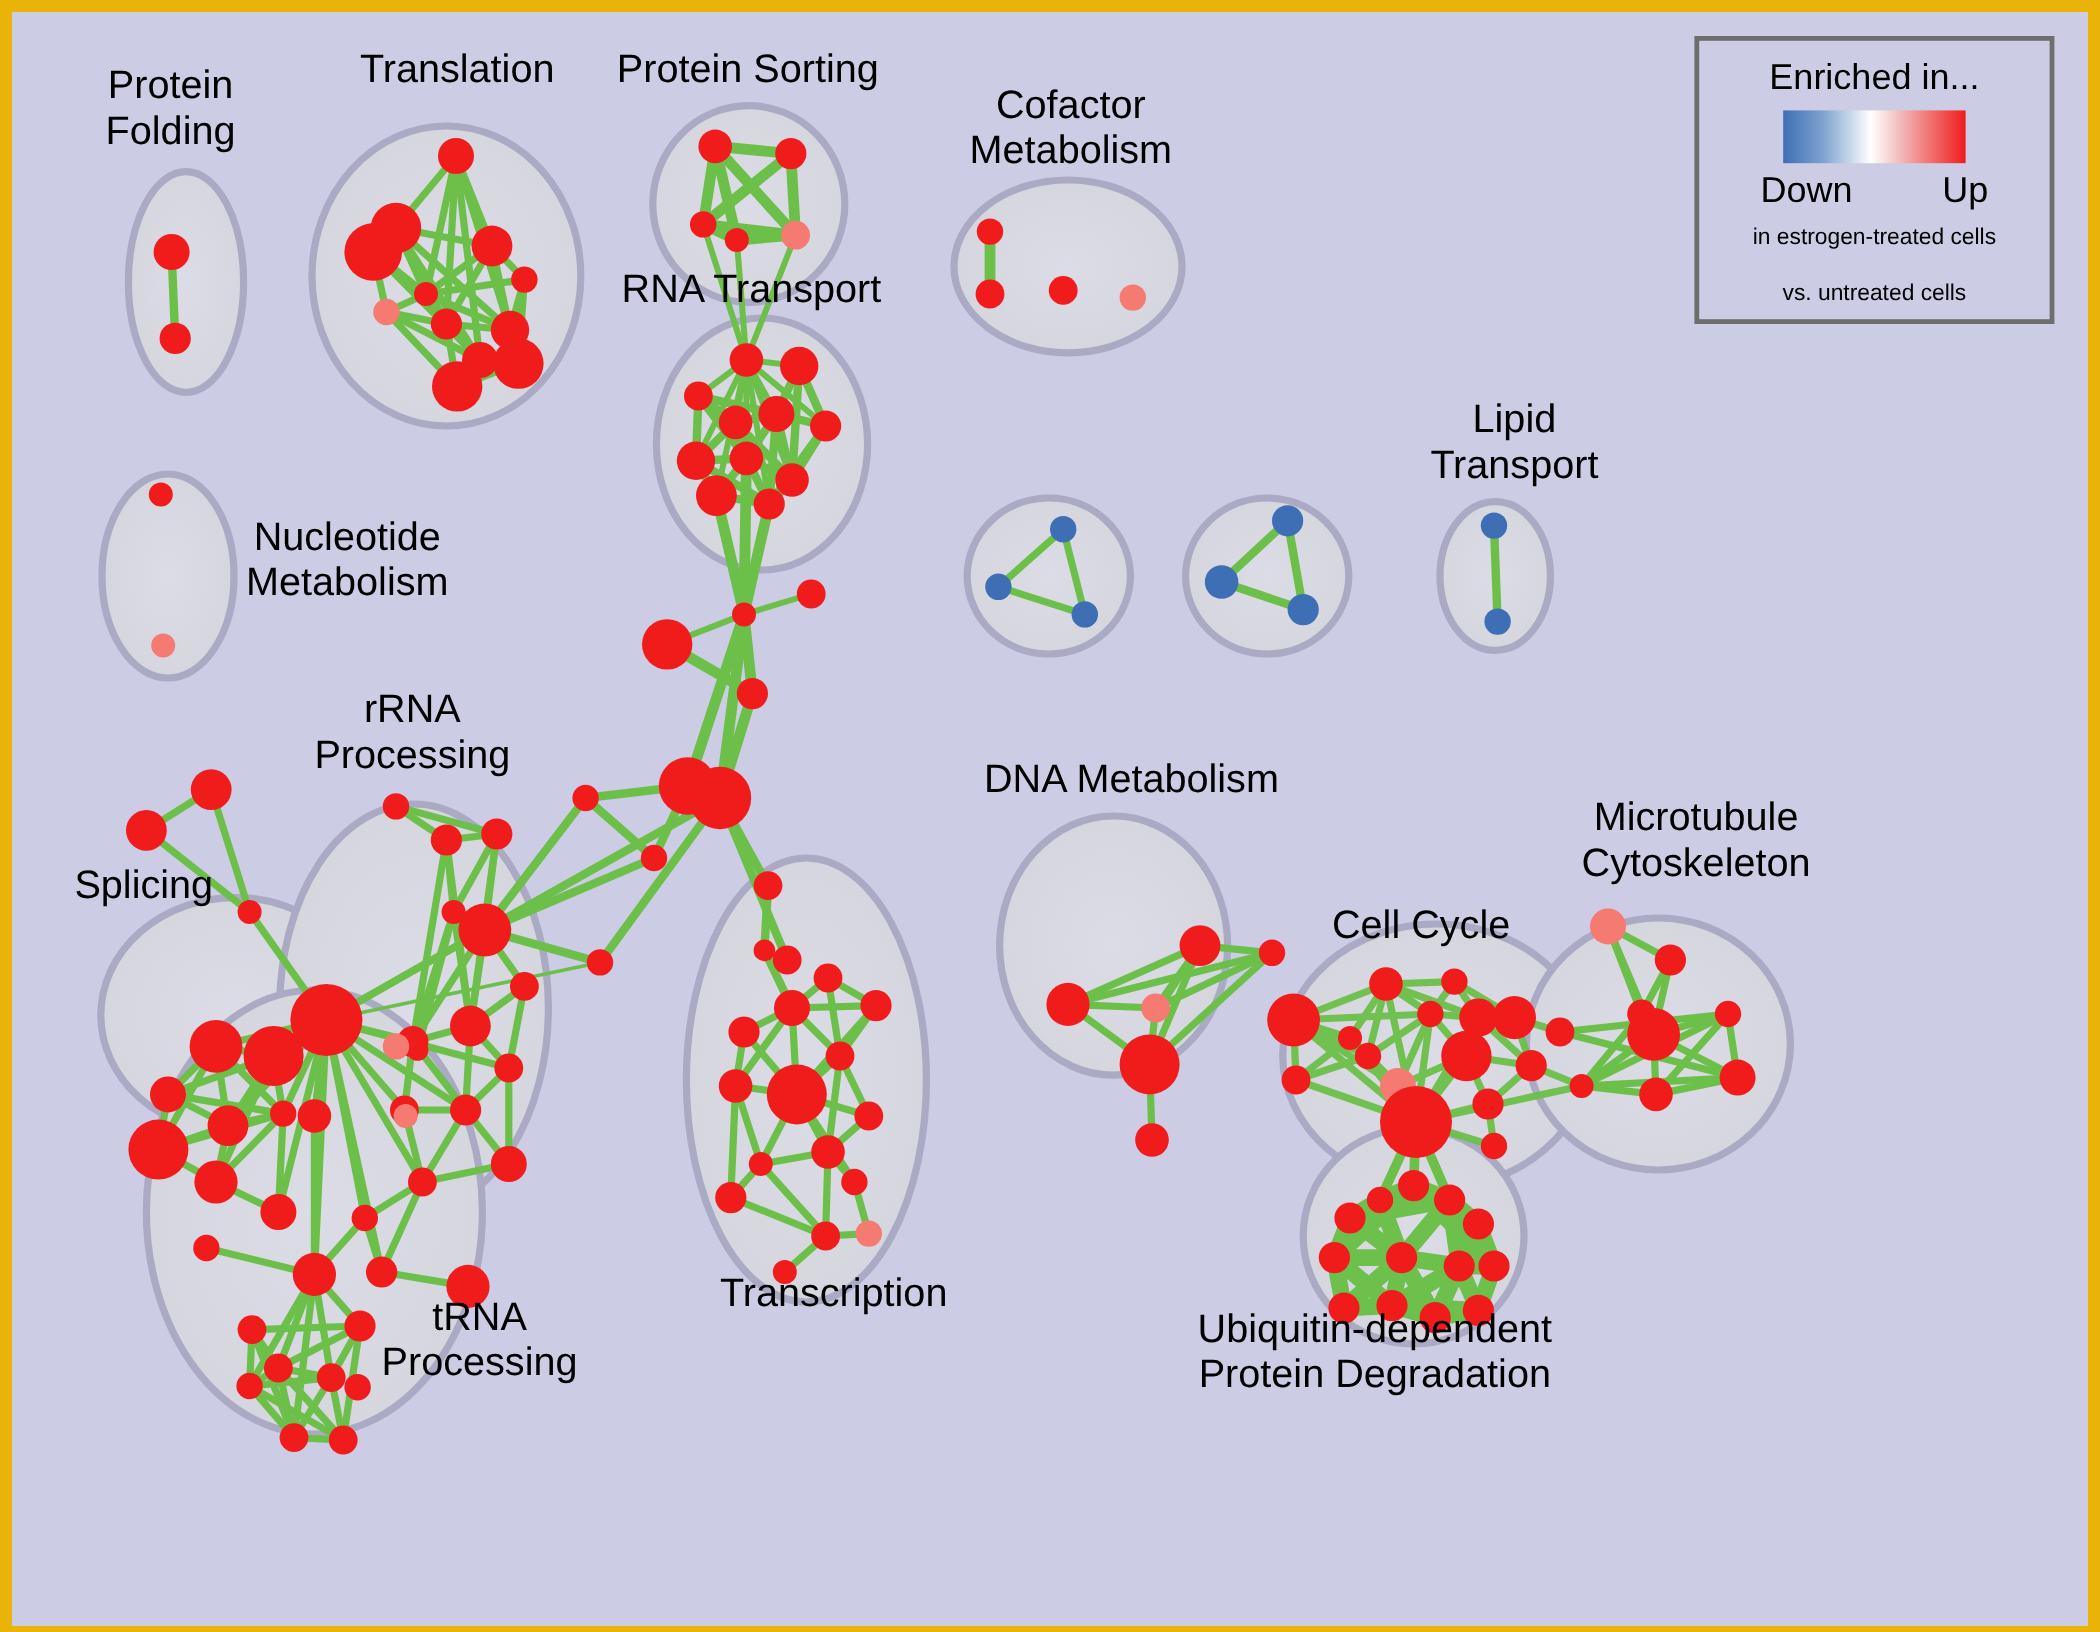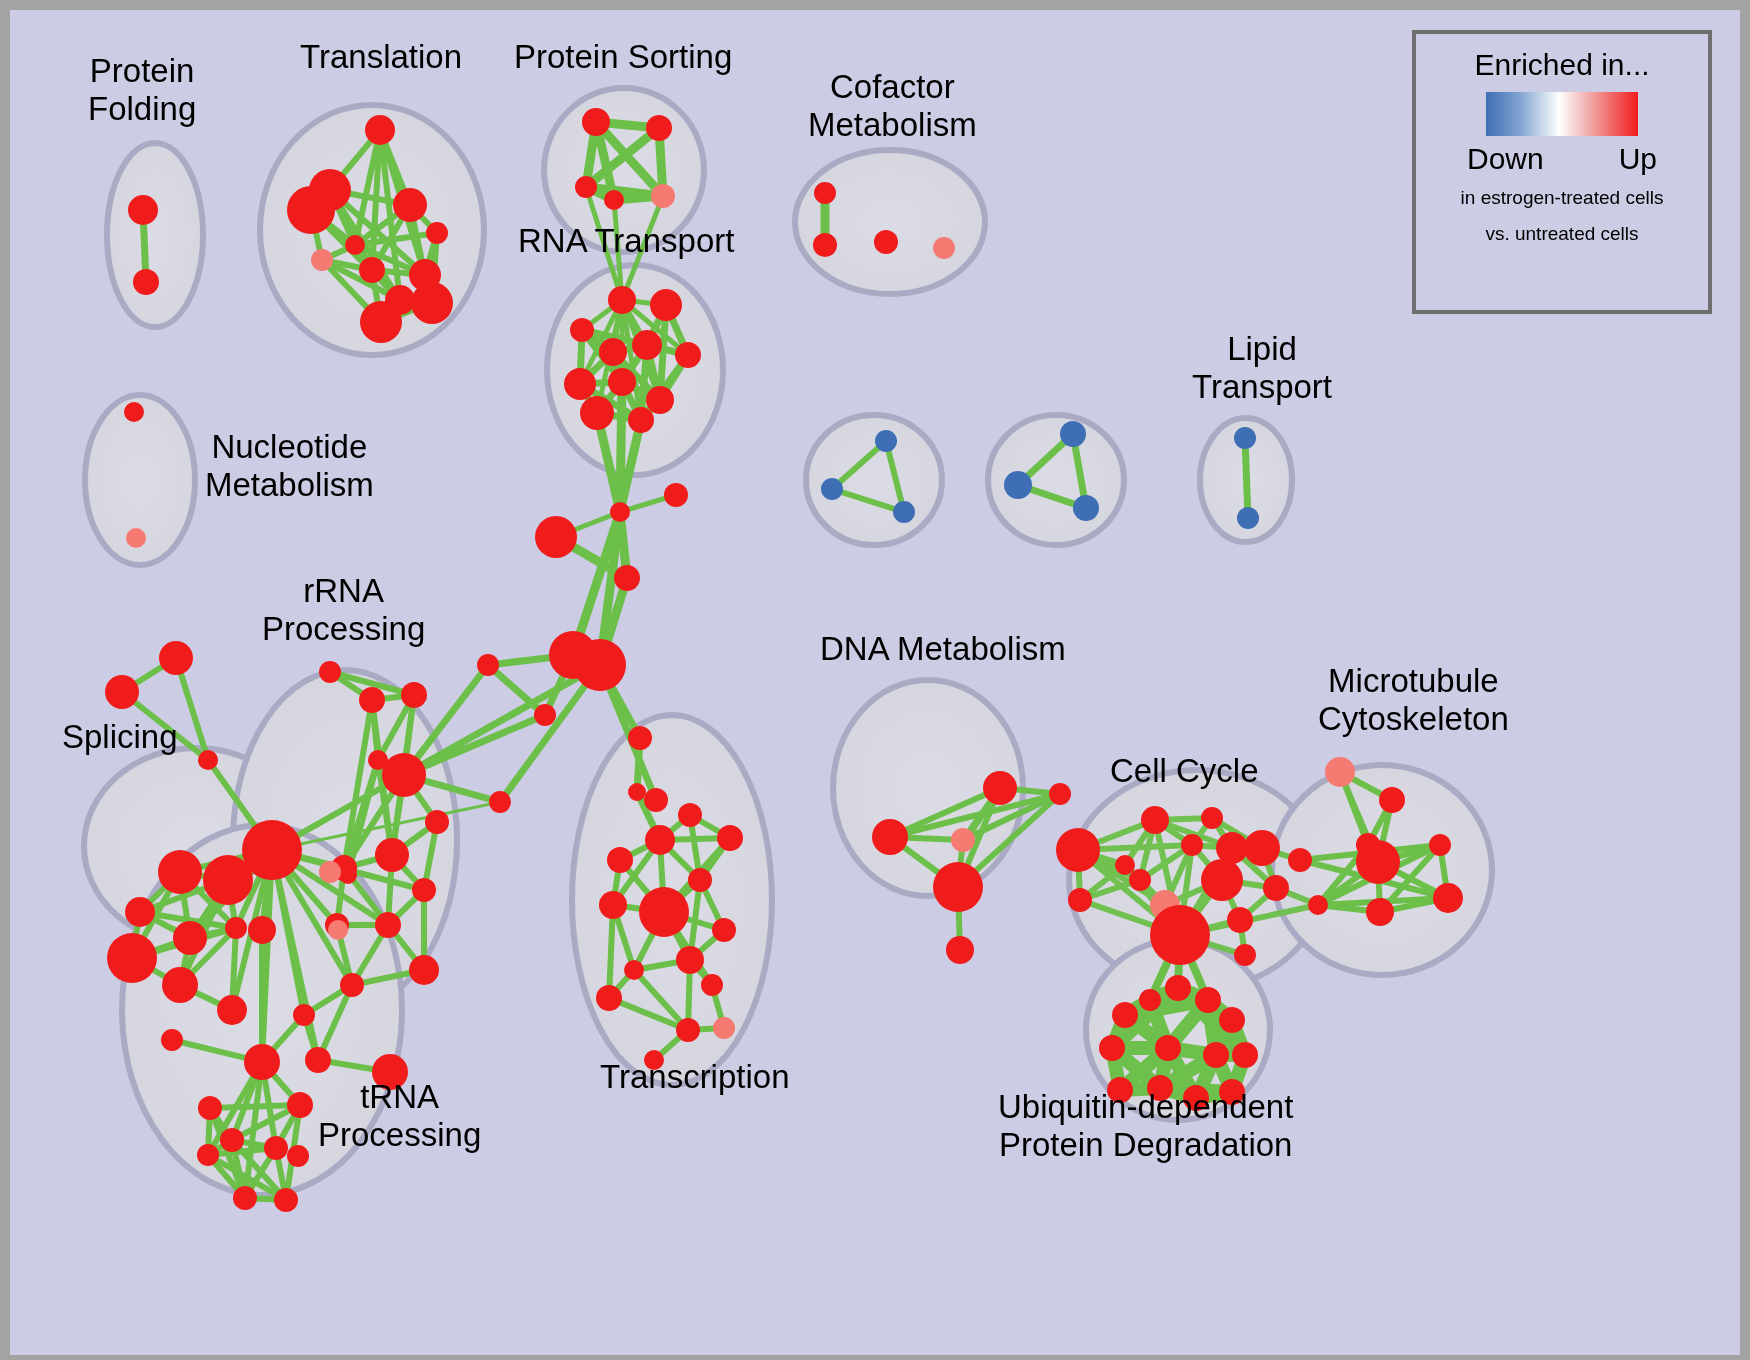--- a/index.html
+++ b/index.html
@@ -1,22 +1,22 @@
 <!DOCTYPE html>
 <html><head>
 <meta charset="utf-8">
 <style>
   html,body{margin:0;padding:0;background:#ffffff;}
   body{width:1750px;height:1360px;font-family:"Liberation Sans",sans-serif;overflow:hidden;}
-  #stage{position:relative;width:1750px;height:1360px;background:#a3a3a3;}
+  #stage{position:relative;width:1750px;height:1360px;background:#eab308;}
   #panel{position:absolute;left:10px;top:10px;width:1730px;height:1345px;background:#ccccE4;}
   svg#net{position:absolute;left:0;top:0;width:1750px;height:1360px;}
   .clabel{position:absolute;color:#000;font-family:"Liberation Sans",sans-serif;
           font-size:33px;line-height:38px;font-weight:400;white-space:pre;text-align:center;}
-  #legend{position:absolute;left:1412px;top:30px;width:300px;height:284px;
+  #legend{position:absolute;left:1412px;top:30px;width:300px;height:240px;
           background:#ccccE4;border:4px solid #6e6e6e;box-sizing:border-box;
           display:flex;flex-direction:column;align-items:center;}
   #legend .ltitle{font-size:30px;margin-top:14px;color:#000;}
   #grad{width:152px;height:44px;margin-top:10px;
         background:linear-gradient(to right,#3e6fb5 0%,#7fa3d0 22%,#ffffff 48%,#f2b2b2 66%,#f01c1c 100%);}
   #legend .lends{width:190px;display:flex;justify-content:space-between;margin-top:6px;font-size:30px;}
   #legend .lsub{font-size:19px;line-height:31px;text-align:center;margin-top:6px;color:#000;}
 </style>
 </head>
 <body>
@@ -684,15 +684,15 @@
 Protein Degradation</div>
 
   <div id="legend">
     <div class="ltitle">Enriched in...</div>
     <div id="grad"></div>
     <div class="lends">
       <span>Down</span>
       <span>Up</span>
     </div>
     <div class="lsub">in estrogen-treated cells</div>
-    <div class="lsub" style="margin-top:5px;">vs. untreated cells</div>
+    <div class="lsub" style="margin-top:16px;">vs. untreated cells</div>
   </div>
 </div>
 
 </body></html>

